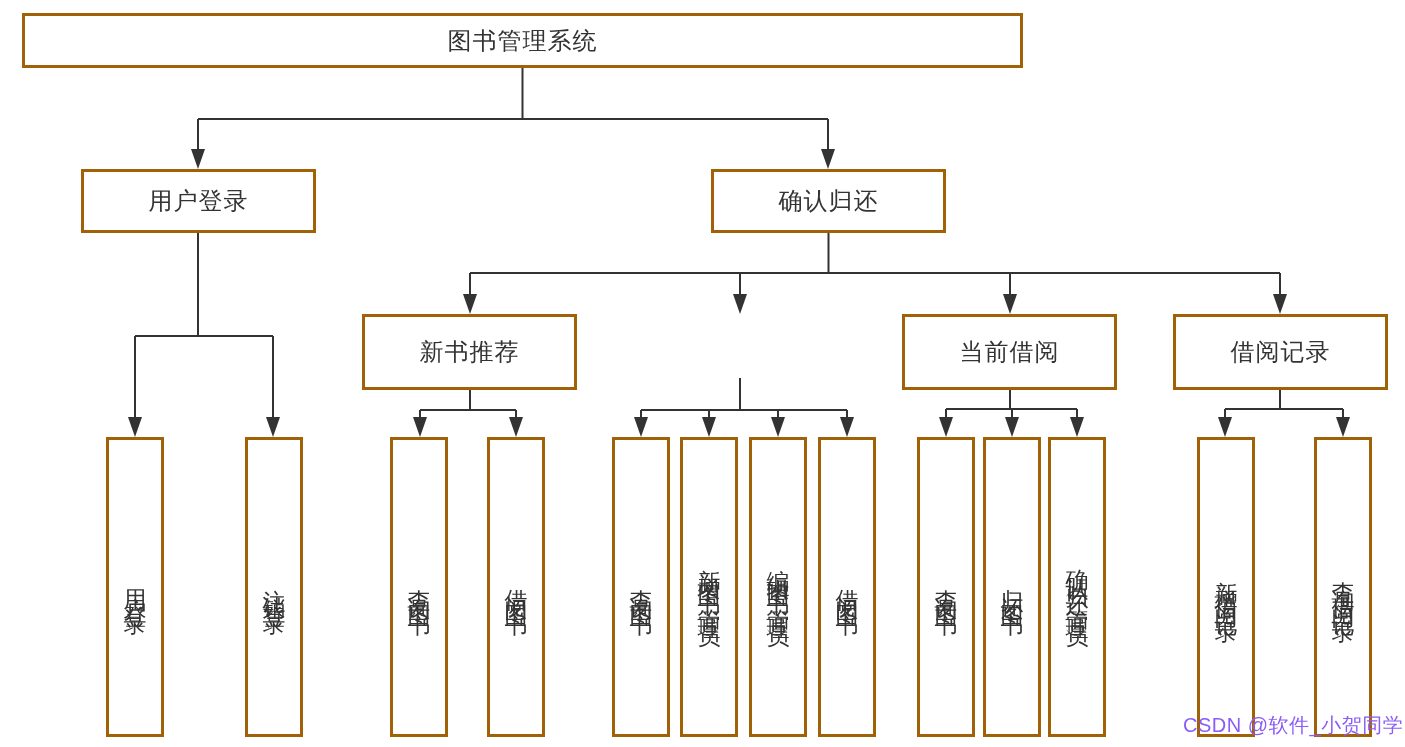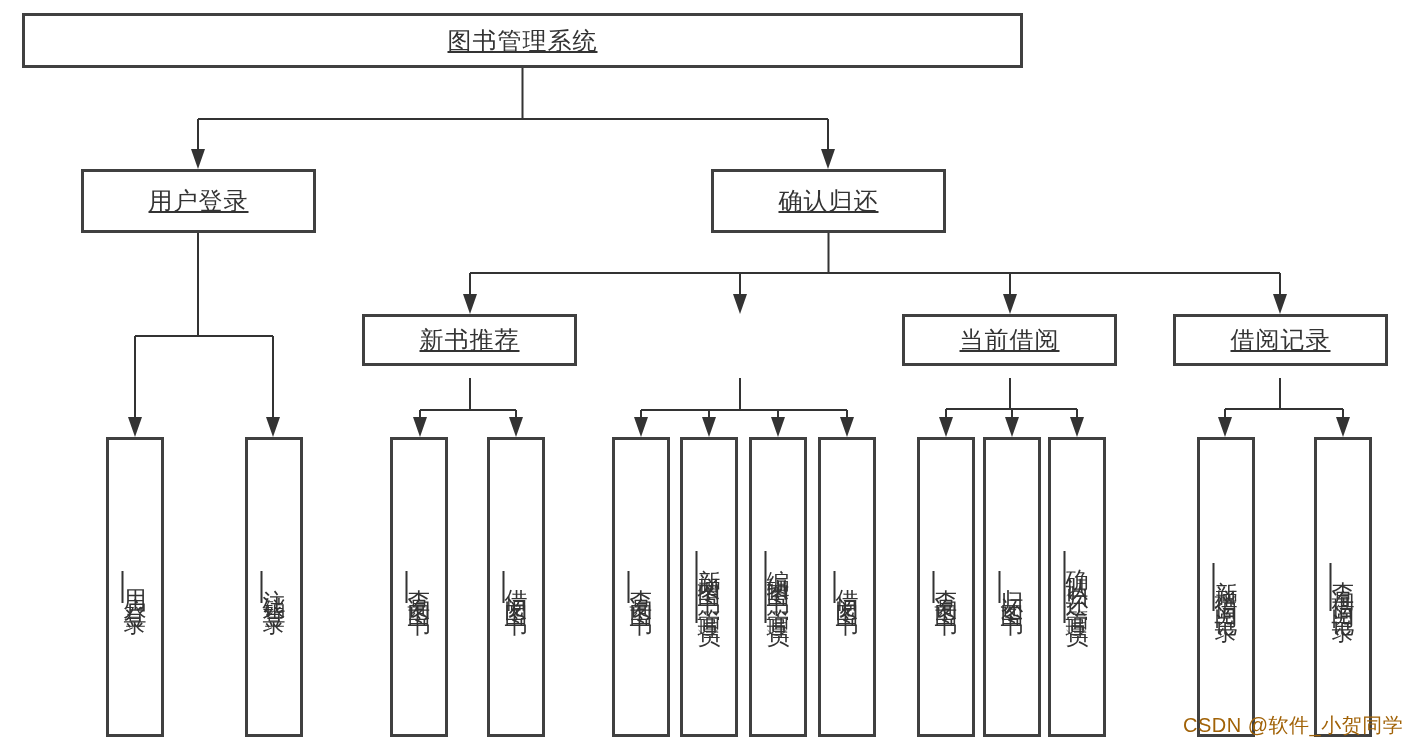--- a/index.html
+++ b/index.html
@@ -7,45 +7,44 @@
     position:relative;
     width:1405px;height:747px;
     background:#ffffff;
     font-family:"Liberation Sans","DejaVu Sans",sans-serif;
     overflow:hidden;
   }
   .connectors{position:absolute;left:0;top:0;z-index:1;}
   .box{
     position:absolute;
     background:#ffffff;
-    border:3px solid #404040;
+    border:3px solid #a16207;
     box-sizing:border-box;
     display:flex;align-items:center;justify-content:center;
     color:#333333;
     z-index:2;
-    text-decoration:underline;
   }
   .hbox{font-size:24px;letter-spacing:1px;white-space:nowrap;}
   .root{left:22px;top:13px;width:1001px;height:55px;}
   .lvl2{top:169px;height:64px;width:235px;}
-  .lvl3{top:314px;height:52px;width:215px;}
+  .lvl3{top:314px;height:76px;width:215px;}
   .leaf{top:437px;height:300px;width:58px;}
   .leaf span{
     writing-mode:vertical-rl;
     text-orientation:mixed;
     font-size:23px;
     line-height:1;
     letter-spacing:8px;
     color:#333333;
   }
   .watermark{
     position:absolute;
     left:1183px;top:712px;
     font-size:20px;
-    color:#a16207;
+    color:#8b5cf6;
     letter-spacing:0.5px;
     white-space:nowrap;
     z-index:5;
   }
 </style>
 </head>
 <body>
 
 <div class="canvas">
 

